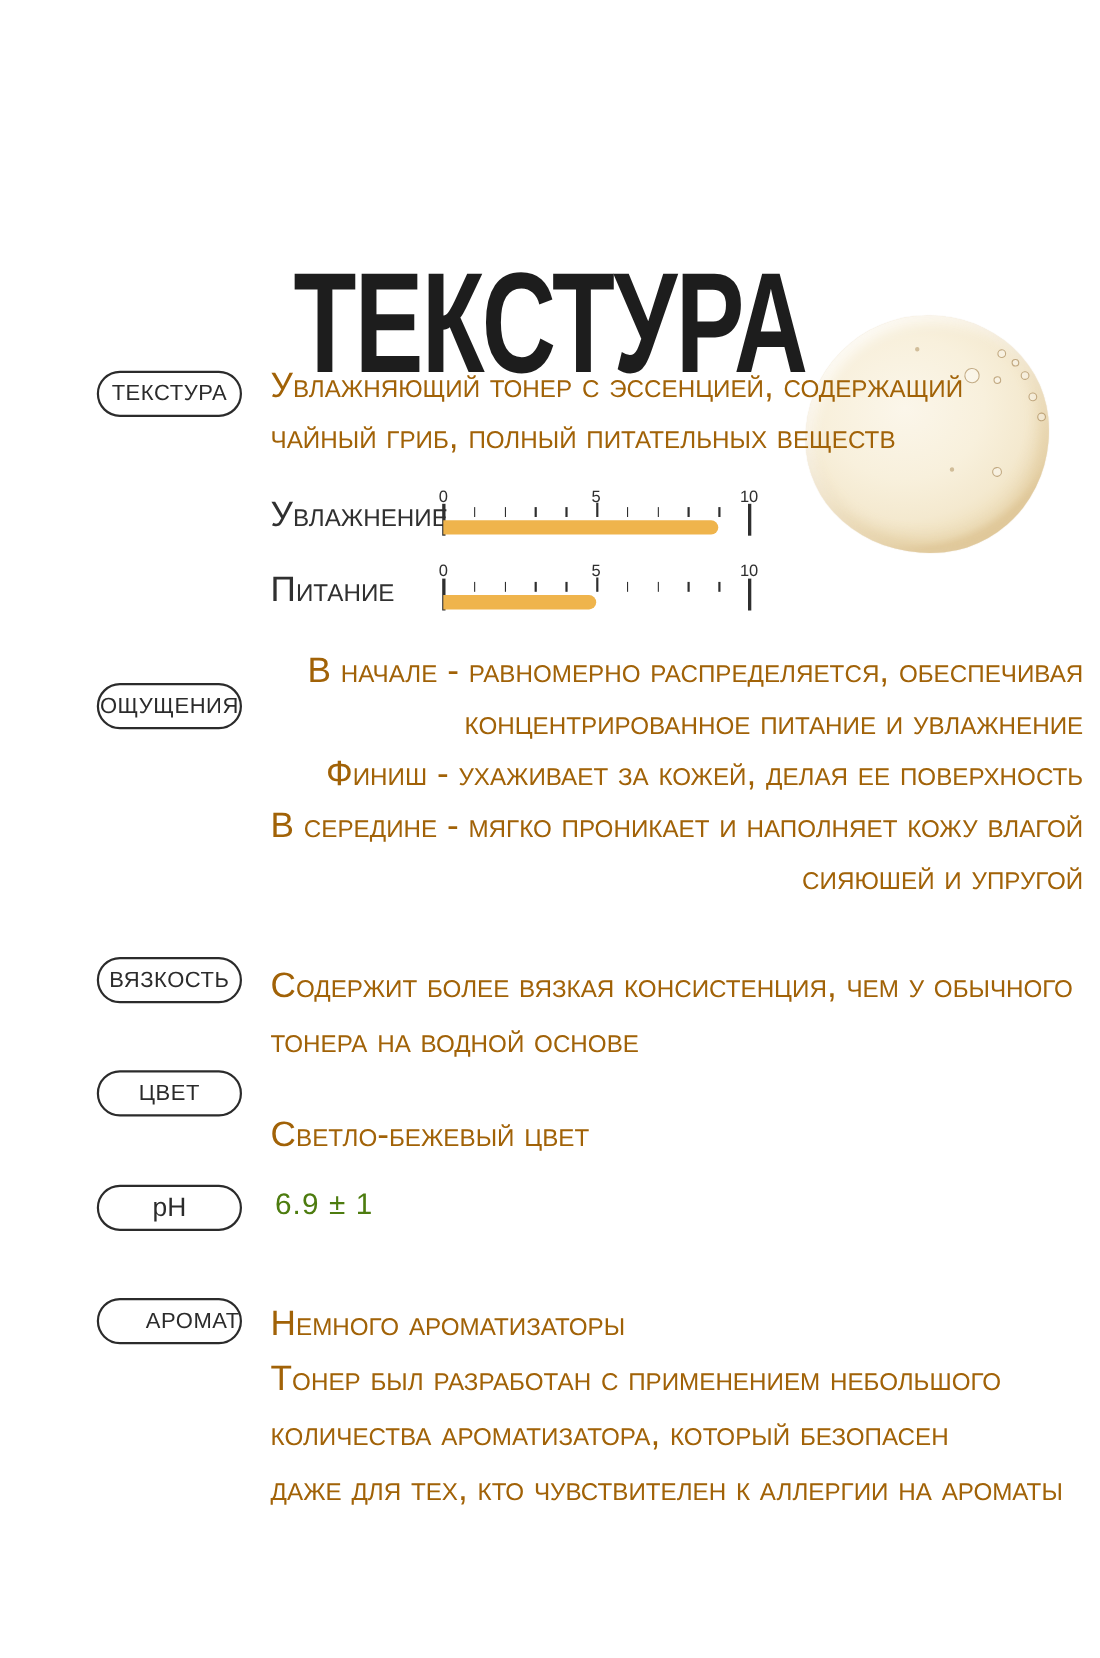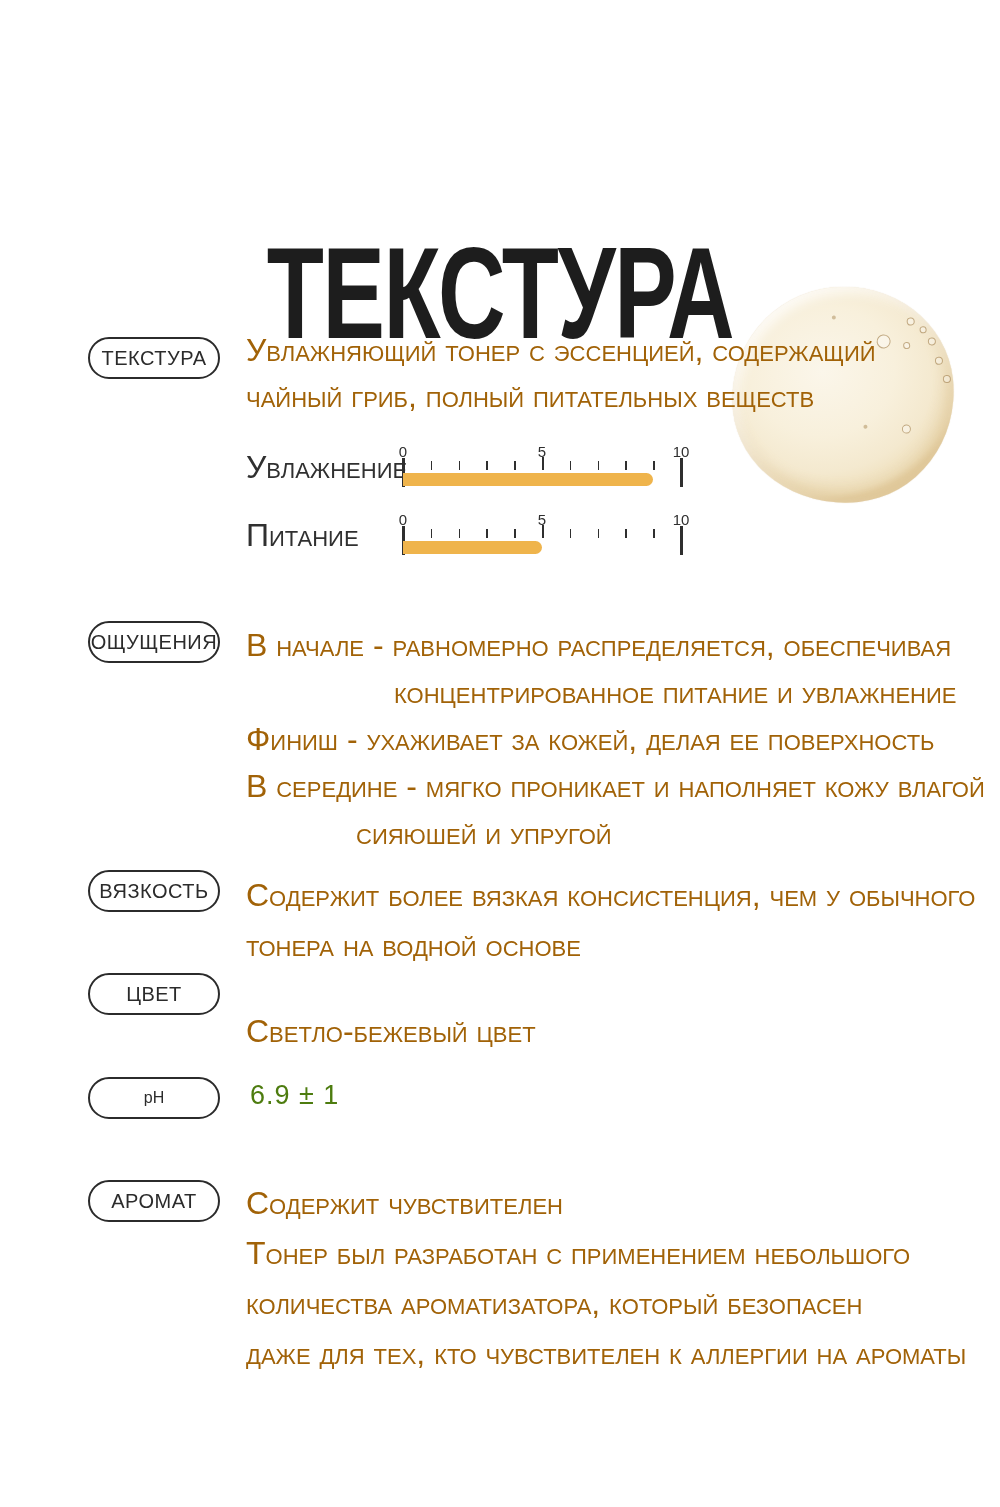--- a/index.html
+++ b/index.html
@@ -8,21 +8,21 @@
 
   
   .title{position:absolute;top:141px;left:0;width:1000px;text-align:center;
          font-size:130px;font-weight:700;line-height:1;color:#1d1d1d;letter-spacing:-2px;
          transform:scaleX(0.72);transform-origin:50% 50%;white-space:nowrap;}
 
   
   .pill{position:absolute;left:88px;width:132px;height:42px;border:2.5px solid #2b2b2b;border-radius:23px;
         display:flex;align-items:center;justify-content:center;box-sizing:border-box;
         font-size:20px;color:#2b2b2b;letter-spacing:0.5px;background:#fff;}
-  .pill.ph-pill{font-size:16px;letter-spacing:0;}
+  .pill.ph-pill{font-size:24px;letter-spacing:0;}
 
   
   .txt{position:absolute;left:246px;font-size:32px;color:#a16207;font-variant:small-caps;white-space:nowrap;}
   .txt .line{display:block;}
 
   
   .scale-label{position:absolute;left:246px;font-size:32px;font-variant:small-caps;color:#303030;white-space:nowrap;}
   .scale{position:absolute;left:403px;width:278px;height:45px;}
   .scale .num{position:absolute;top:0;font-size:15px;color:#2f2f2f;transform:translateX(-50%);}
   .scale .num.n0{left:0;}
@@ -111,21 +111,21 @@
       <span class="tick minor" style="left:70%;"></span>
       <span class="tick minor" style="left:80%;"></span>
       <span class="tick minor" style="left:90%;"></span>
       <span class="tick major" style="left:100%;"></span>
       <span class="bar" style="width: 50%; background: rgb(239, 180, 76);"></span>
     </div>
 
     <div class="pill" style="top:621px;">
       <span>ОЩУЩЕНИЯ</span>
     </div>
-    <div class="txt" style="top:622px;line-height:47px;">
+    <div class="txt" style="top:586px;line-height:47px;text-align:right;">
       <span class="line">В начале - равномерно распределяется, обеспечивая</span>
       <span class="line" style="margin-left:148px;">концентрированное питание и увлажнение</span>
       <span class="line">Финиш - ухаживает за кожей, делая ее поверхность</span>
       <span class="line">В середине - мягко проникает и наполняет кожу влагой</span>
       <span class="line" style="margin-left:110px;">сияюшей и упругой</span>
     </div>
 
     <div class="pill" style="top:870px;">
       <span>ВЯЗКОСТЬ</span>
     </div>
@@ -139,24 +139,24 @@
     </div>
     <div class="txt" style="top:1008px;line-height:46px;">
       <span class="line">Светло-бежевый цвет</span>
     </div>
 
     <div class="pill ph-pill" style="top:1077px;">
       <span>pH</span>
     </div>
     <div class="ph-value">6.9 ± 1</div>
 
-    <div class="pill" style="top:1180px;">
+    <div class="pill" style="top:1180px;justify-content:flex-end;">
       <span>АРОМАТ</span>
     </div>
     <div class="txt" style="top:1178px;line-height:50px;">
-      <span class="line">Содержит чувствителен</span>
+      <span class="line">Немного ароматизаторы</span>
       <span class="line">Тонер был разработан с применением небольшого</span>
       <span class="line">количества ароматизатора, который безопасен</span>
       <span class="line">даже для тех, кто чувствителен к аллергии на ароматы</span>
     </div>
 
   </div>
 </div>
 
 </body></html>

